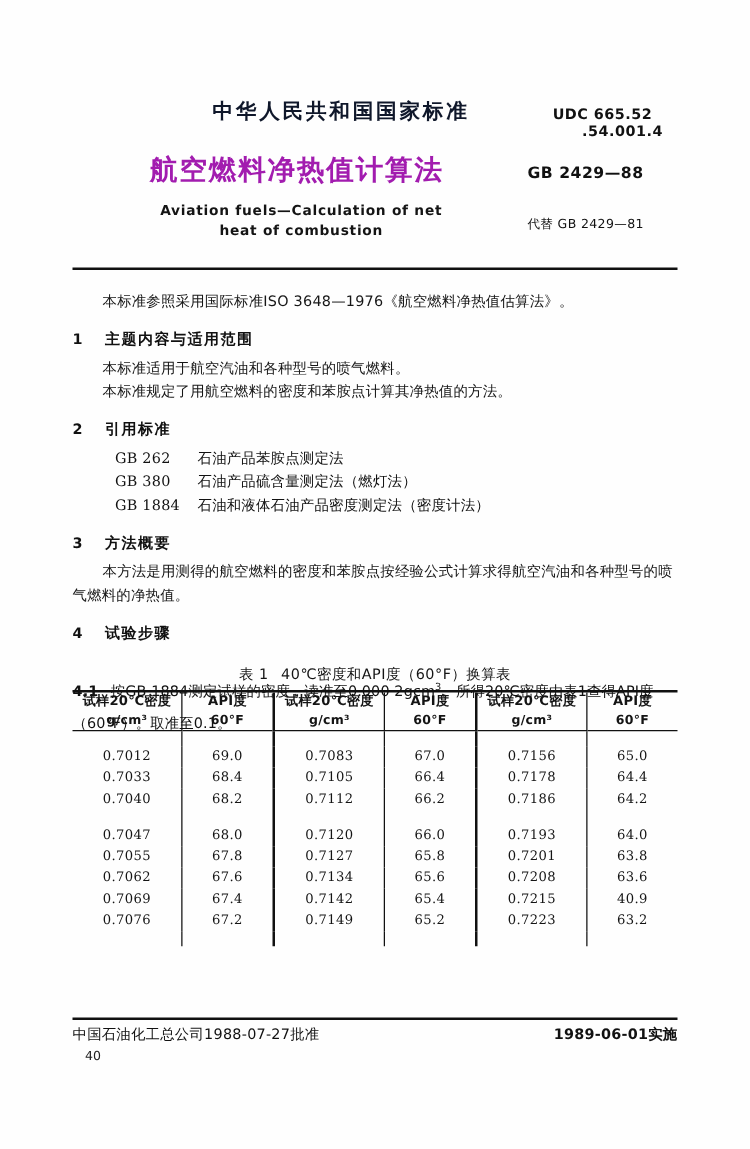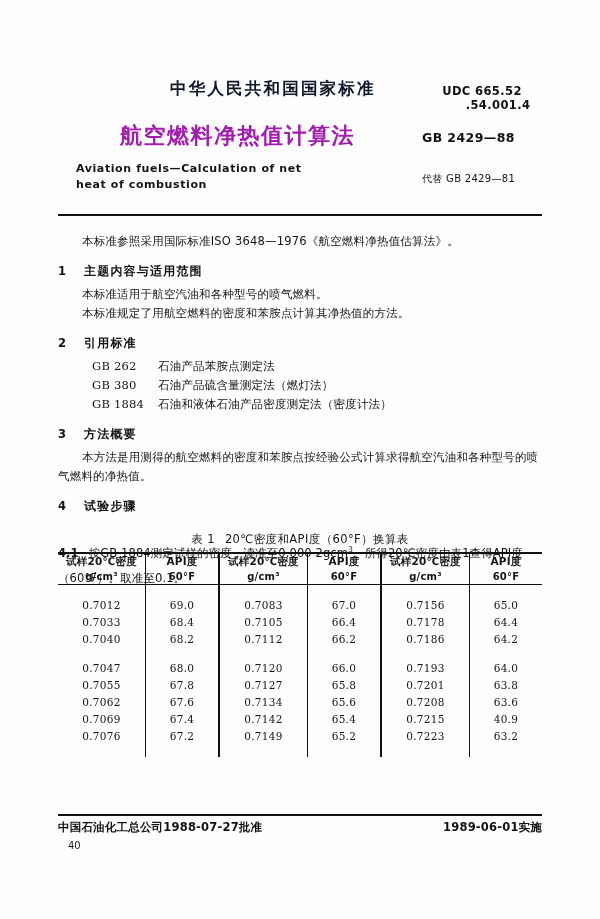--- a/index.html
+++ b/index.html
@@ -47,21 +47,21 @@
     font-size: 22px;
     letter-spacing: 1.5px;
     font-weight: 700;
     color: #a21caf;
   }
   .en-title {
     position: absolute;
     left: 18px;
     top: 93px;
     width: 330px;
-    text-align: left;
+    text-align: center;
     font-size: 11px;
     font-weight: 700;
     line-height: 16px;
     letter-spacing: 0.6px;
     color: #141414;
   }
   .udc-block {
     position: absolute;
     right: 0;
     top: 16px;
@@ -238,21 +238,21 @@
     position: absolute;
     left: 58px;
     top: 820px;
     width: 484px;
     display: flex;
     justify-content: space-between;
     align-items: baseline;
   }
   .foot-left {
     font-size: 11.5px;
-    font-weight: 700;
+    font-weight: 400;
     letter-spacing: 0.2px;
   }
   .foot-right {
     font-size: 11.5px;
     font-weight: 700;
     letter-spacing: 0.2px;
   }
   .page-no {
     position: absolute;
     left: 68px;
@@ -319,21 +319,21 @@
     <div class="sec">
       <span class="sec-num">4</span>
       <span class="sec-title">试验步骤</span>
     </div>
     <div class="sub-sec">
       <span class="sub-num">4.1</span><span>按GB 1884测定试样的密度，读准至0.000 2g</span><span>cm</span><sup>3</sup><span>。所得20℃密度由表1查得API度（60°F）。取准至0.1。</span>
     </div>
   </div>
 
   <div class="tbl-caption">
-    <span>表</span><span class="cap-num">1</span><span>20℃密度和API度（60°F）换算表</span>
+    <span>表</span><span class="cap-num">1</span><span>40℃密度和API度（60°F）换算表</span>
   </div>
 
   <div class="tbl-top-rule"></div>
   <div class="tbl-wrap">
     <table class="conv">
       <thead>
         <tr class="thead-row">
           <th class="col-w-d">
             <span class="th-l1">试样20℃密度</span>
             <span class="th-l2">g/cm³</span>

